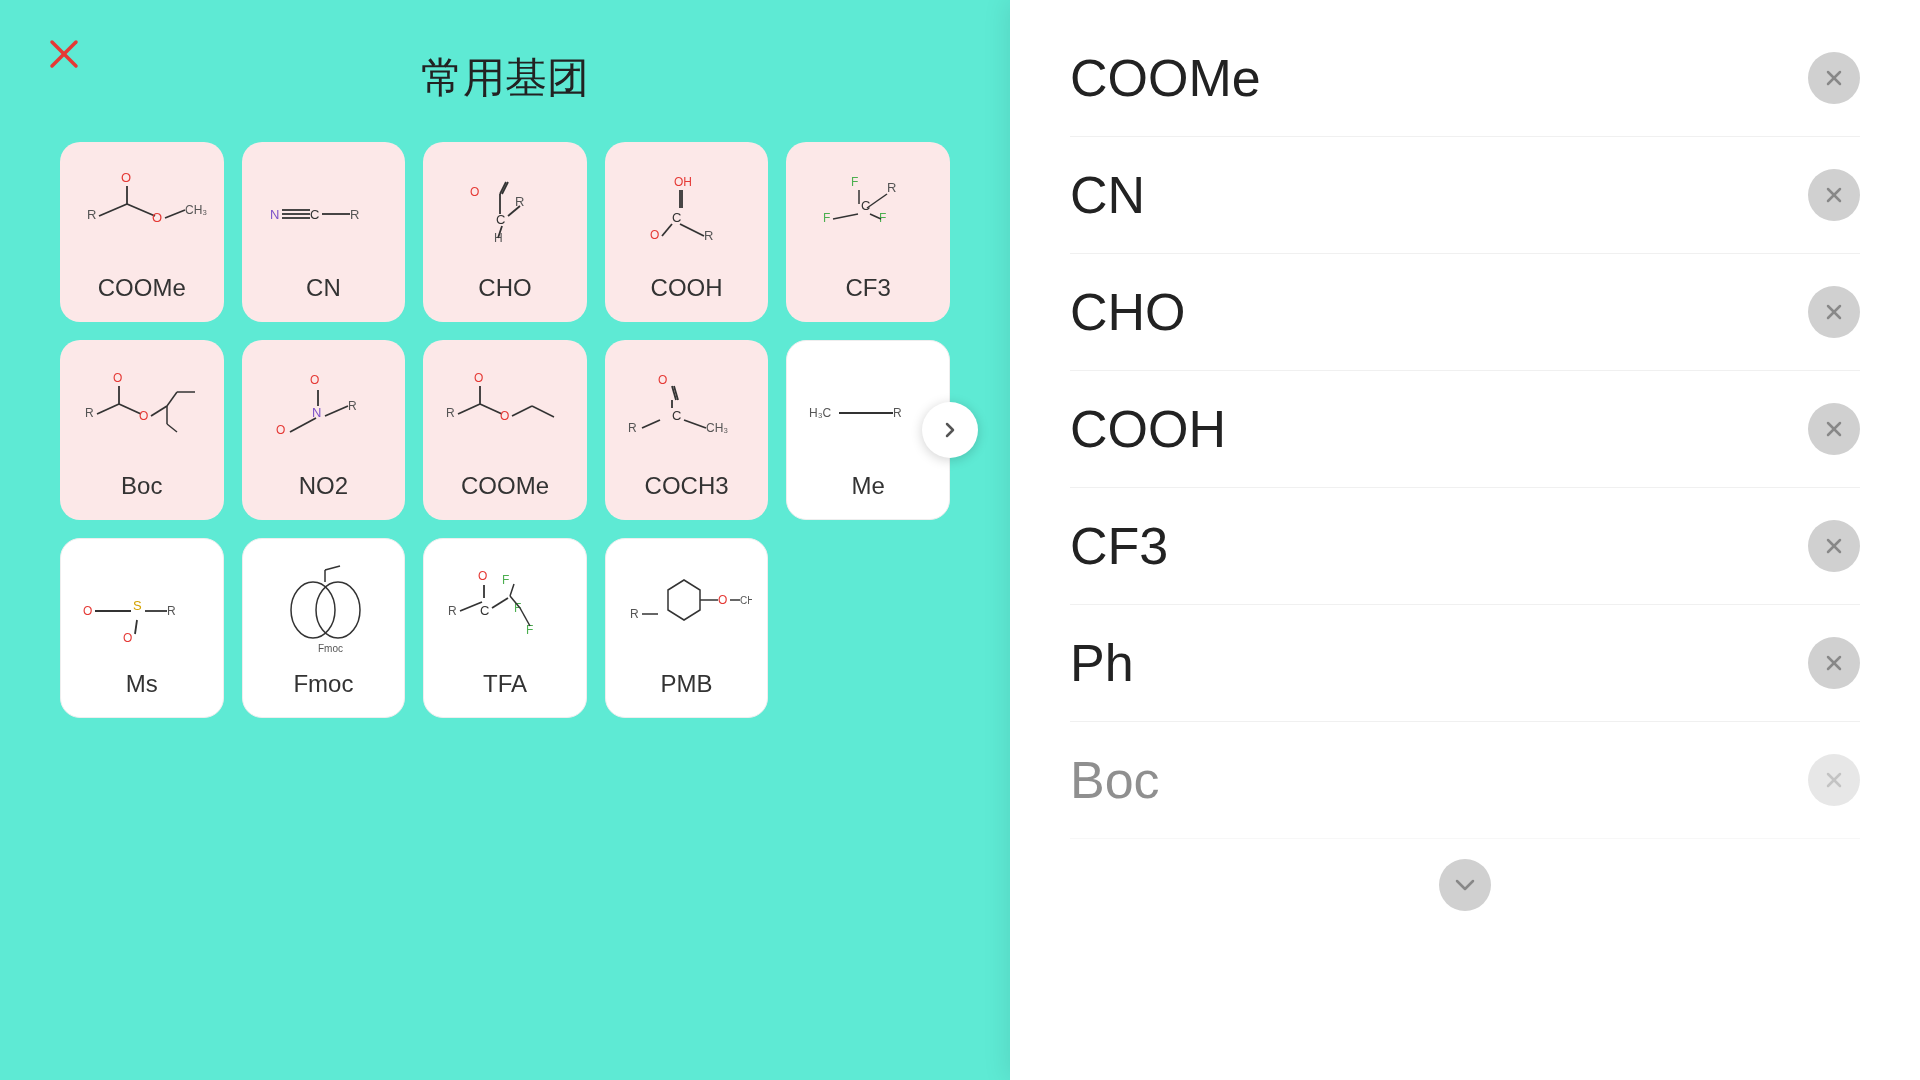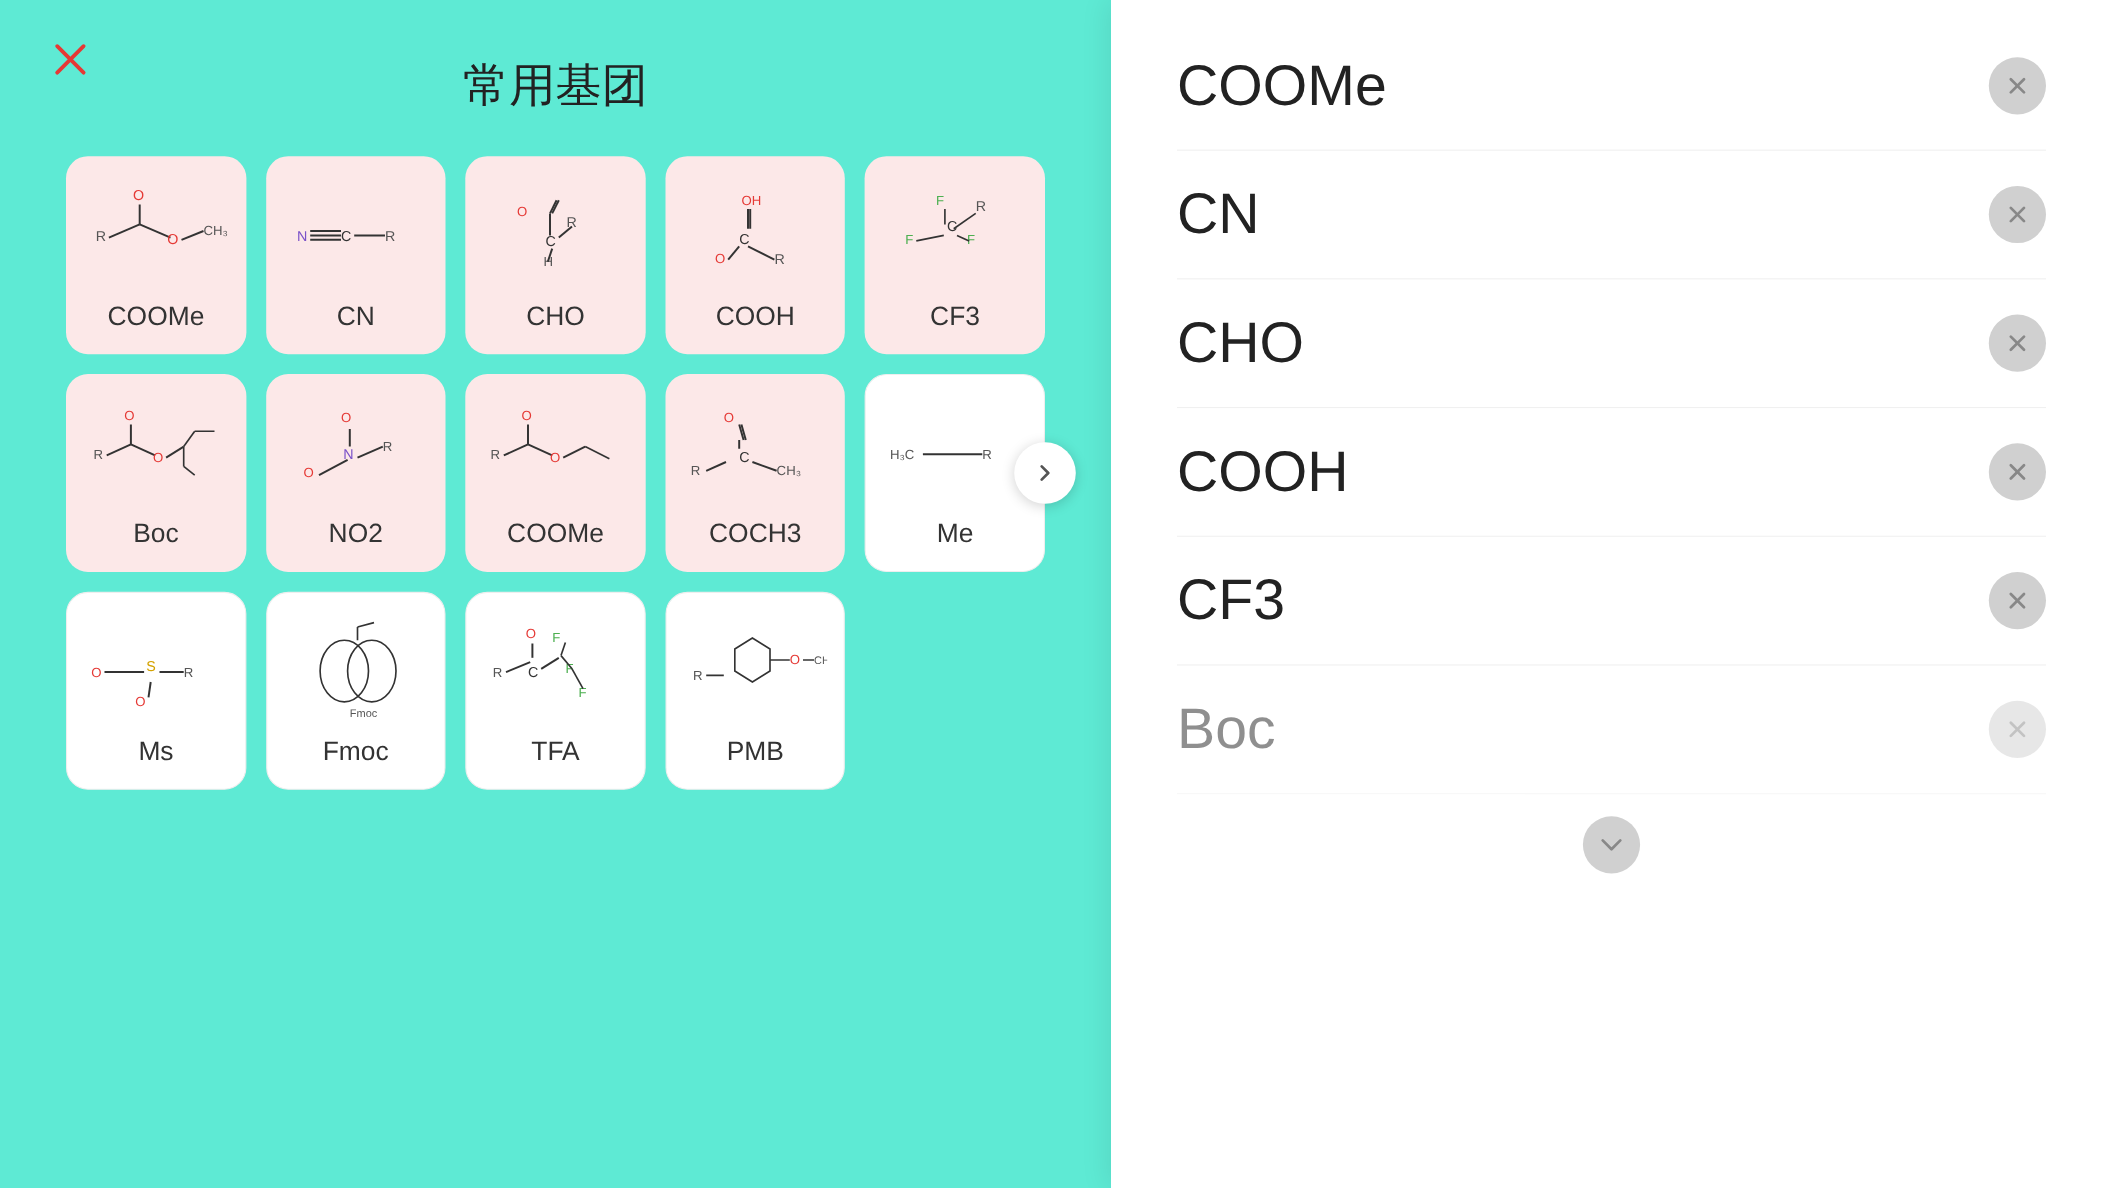--- a/index.html
+++ b/index.html
@@ -442,20 +442,29 @@
   <div class="right-item">
     <span class="right-item-label">CF3</span>
     <div class="right-item-close">
       <svg viewBox="0 0 24 24" fill="none">
         <line x1="6" y1="6" x2="18" y2="18" stroke="#888" stroke-width="2.5" stroke-linecap="round"></line>
         <line x1="18" y1="6" x2="6" y2="18" stroke="#888" stroke-width="2.5" stroke-linecap="round"></line>
       </svg>
     </div>
   </div>
 
+  <div class="right-item">
+    <span class="right-item-label">Ph</span>
+    <div class="right-item-close">
+      <svg viewBox="0 0 24 24" fill="none">
+        <line x1="6" y1="6" x2="18" y2="18" stroke="#888" stroke-width="2.5" stroke-linecap="round"></line>
+        <line x1="18" y1="6" x2="6" y2="18" stroke="#888" stroke-width="2.5" stroke-linecap="round"></line>
+      </svg>
+    </div>
+  </div>
 
 
   <div class="right-item" style="opacity:0.5;">
     <span class="right-item-label">Boc</span>
     <div class="right-item-close">
       <svg viewBox="0 0 24 24" fill="none">
         <line x1="6" y1="6" x2="18" y2="18" stroke="#888" stroke-width="2.5" stroke-linecap="round"></line>
         <line x1="18" y1="6" x2="6" y2="18" stroke="#888" stroke-width="2.5" stroke-linecap="round"></line>
       </svg>
     </div>

